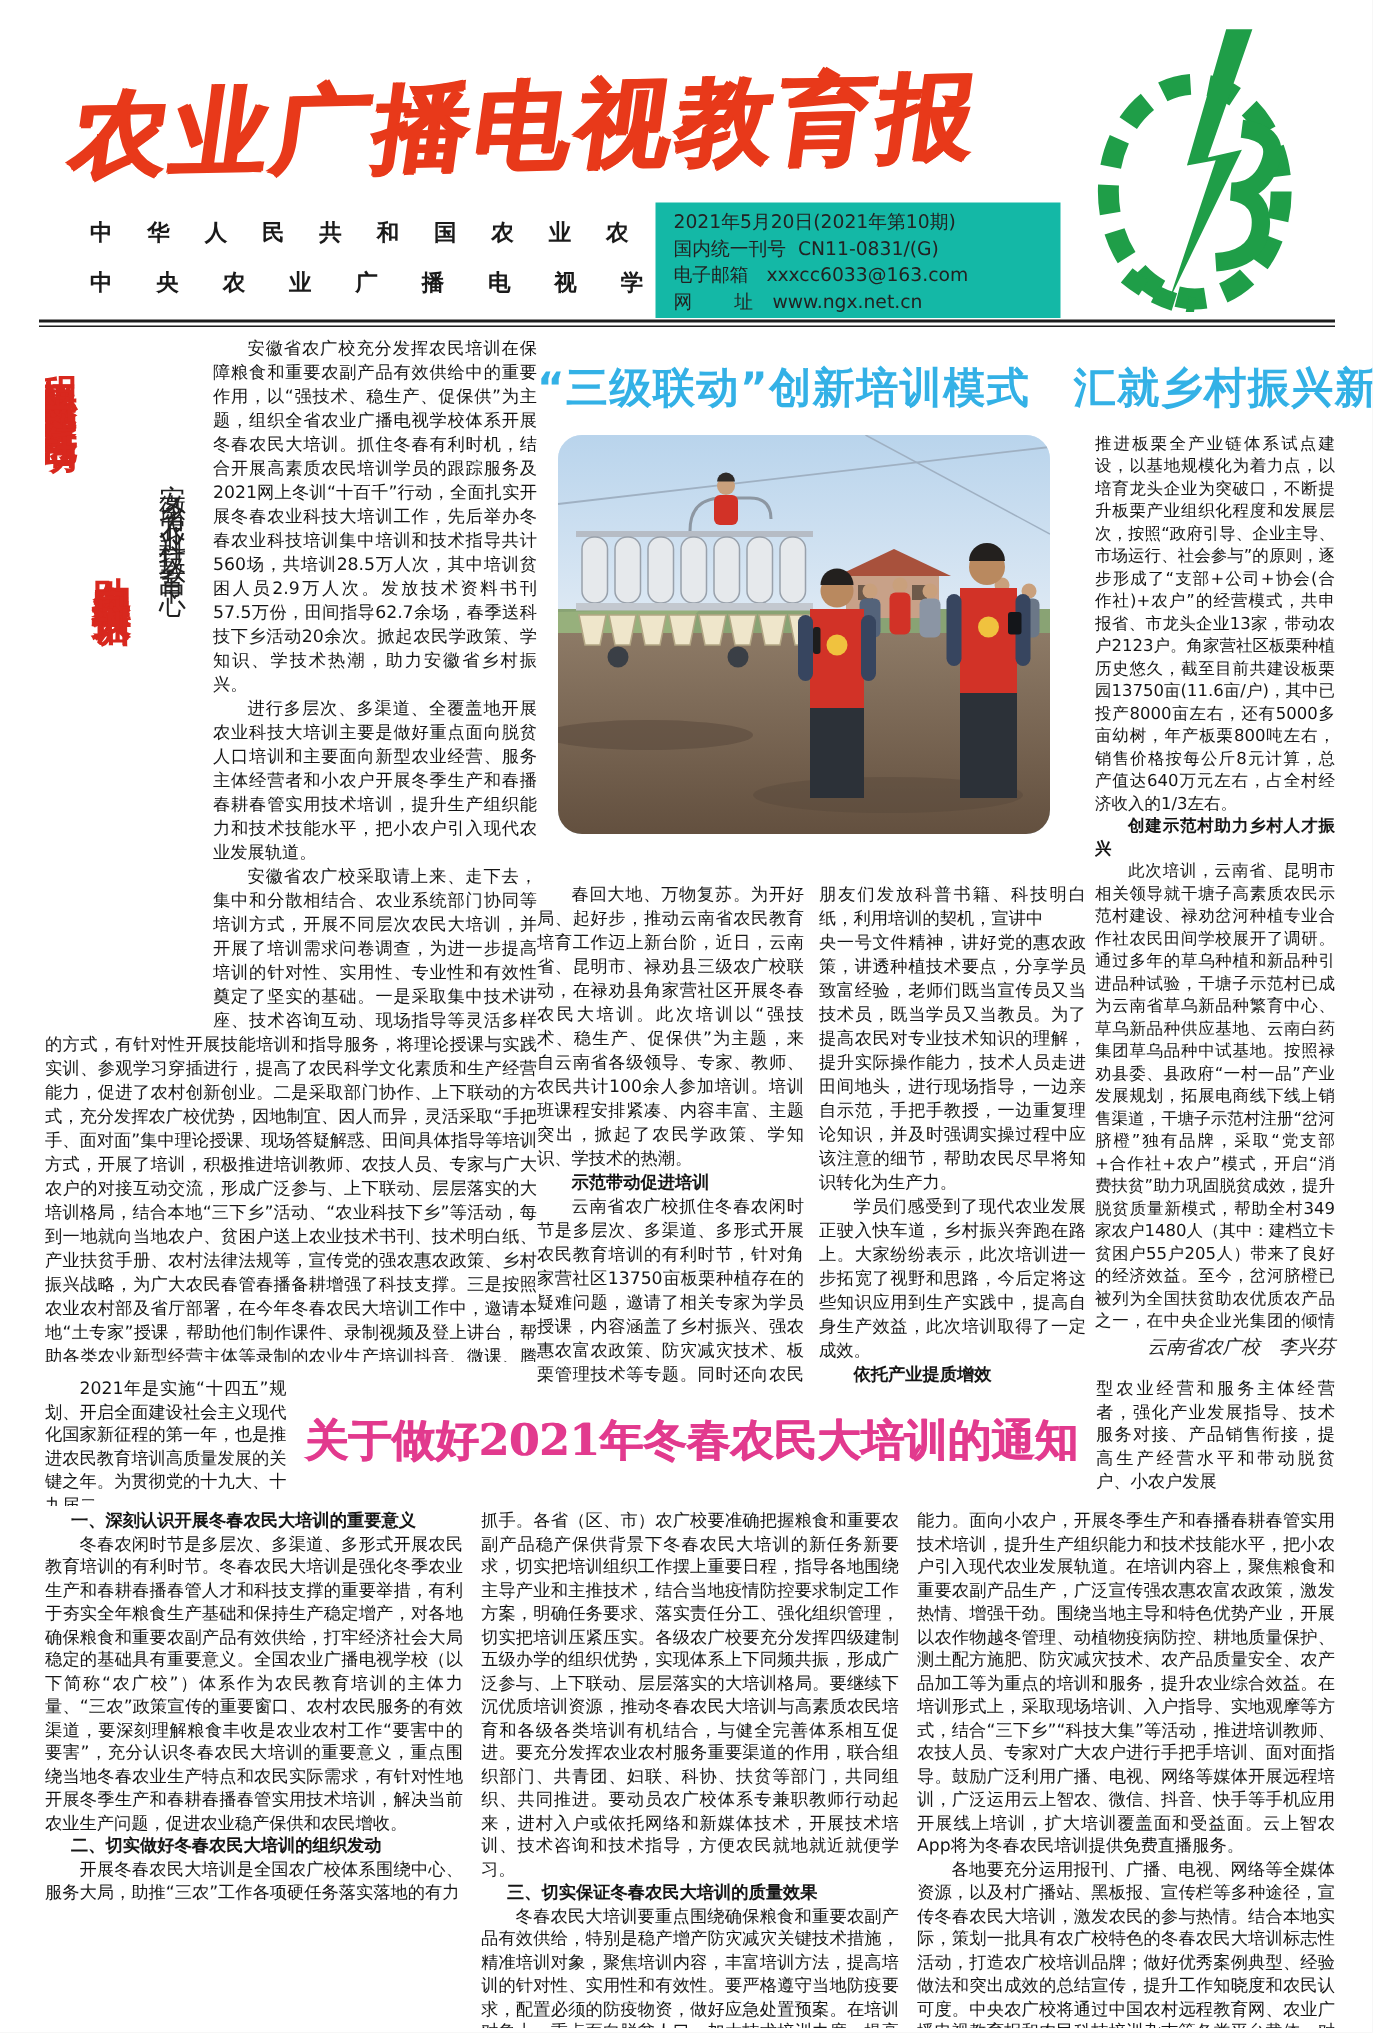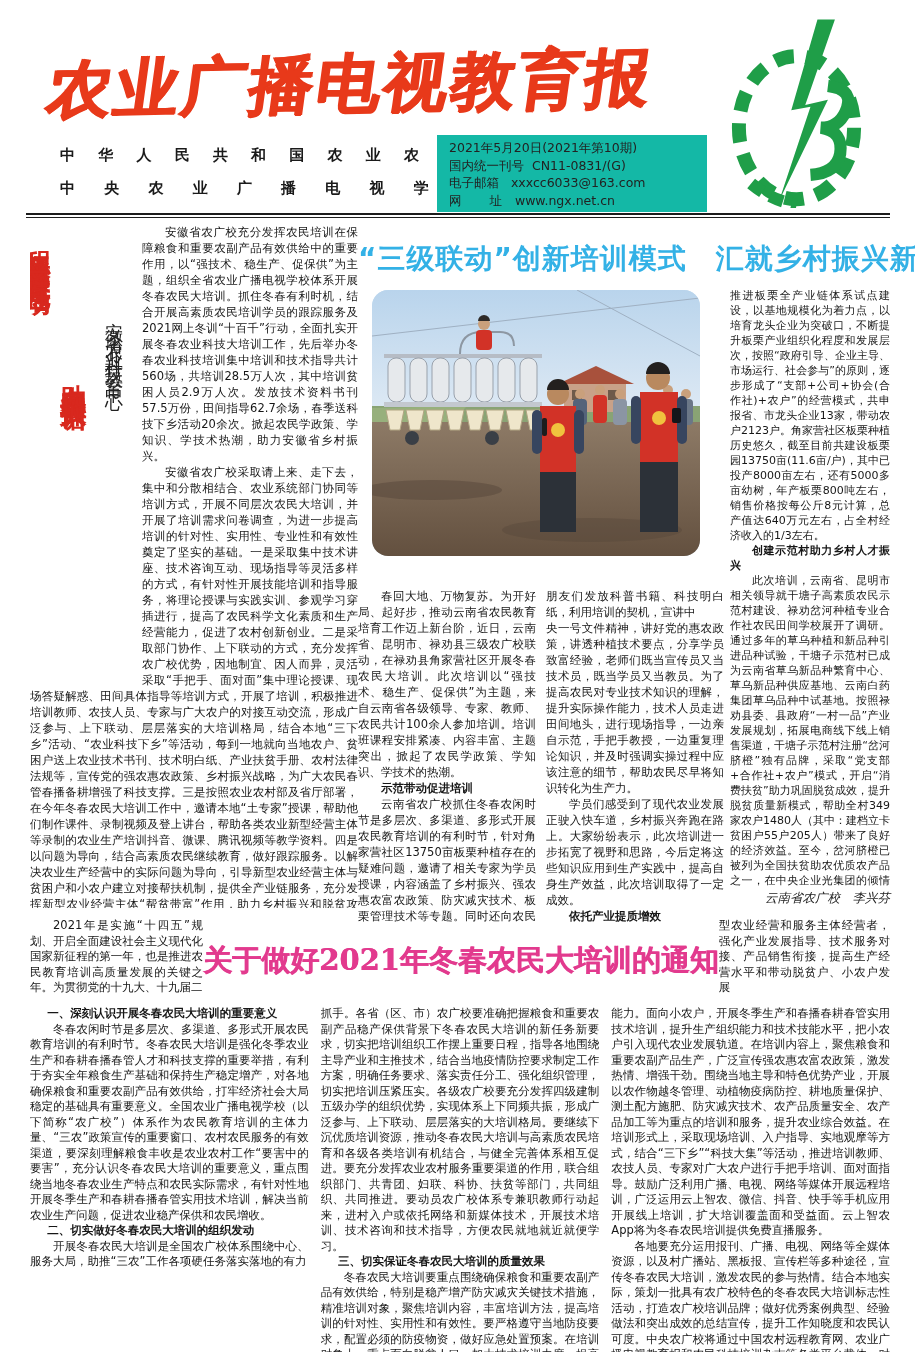--- a/index.html
+++ b/index.html
@@ -81,21 +81,21 @@
     font-size:11px; line-height:15px; overflow:hidden;
   }
   .center-byline{
     position:absolute; left:360px; top:666px; width:172px;
     font-size:12.5px; font-style:italic; text-align:right; color:#222;
     font-family:Liberation Serif, serif;
   }
   
   .notice{ position:absolute; left:30px; top:918px; width:860px; height:434px; overflow:hidden;
     font-size:11.5px; line-height:15.5px; }
-  .notice-top{ display:flex; height:86px; }
+  .notice-top{ display:flex; gap:12px; height:86px; }
   .notice-col1top{ width:188px; overflow:hidden; }
   .notice-title-wrap{ flex:1; display:flex; align-items:center; justify-content:flex-end; }
   .notice-title{
     font-family:"DejaVu Serif","Liberation Serif",serif;
     font-size:29px; font-weight:bold; color:#e23a8e; white-space:nowrap;
     text-shadow:0.6px 0 0 #e23a8e;
   }
   .notice-col3top{ width:186px; overflow:hidden; }
   .notice-cols{ display:flex; gap:12px; height:346px; margin-top:2px; }
   .notice-cols .ncol{ flex:1; overflow:hidden; }
@@ -139,20 +139,21 @@
   </header>
   <div class="header-rule"></div>
 
   <section class="left-article bt">
     <div class="va-head">
       <div class="va-red-1 vert">积极开展党史学习教育特色活动</div>
       <div class="va-red-2 vert">助力冬春农民科技大培训</div>
       <div class="va-byline vert">安徽省农业科技教育中心</div>
     </div>
     <p>安徽省农广校充分发挥农民培训在保障粮食和重要农副产品有效供给中的重要作用，以“强技术、稳生产、促保供”为主题，组织全省农业广播电视学校体系开展冬春农民大培训。抓住冬春有利时机，结合开展高素质农民培训学员的跟踪服务及2021网上冬训“十百千”行动，全面扎实开展冬春农业科技大培训工作，先后举办冬春农业科技培训集中培训和技术指导共计560场，共培训28.5万人次，其中培训贫困人员2.9万人次。发放技术资料书刊57.5万份，田间指导62.7余场，春季送科技下乡活动20余次。掀起农民学政策、学知识、学技术热潮，助力安徽省乡村振兴。</p>
+    <p>进行多层次、多渠道、全覆盖地开展农业科技大培训主要是做好重点面向脱贫人口培训和主要面向新型农业经营、服务主体经营者和小农户开展冬季生产和春播春耕春管实用技术培训，提升生产组织能力和技术技能水平，把小农户引入现代农业发展轨道。</p>
     <p>安徽省农广校采取请上来、走下去，集中和分散相结合、农业系统部门协同等培训方式，开展不同层次农民大培训，并开展了培训需求问卷调查，为进一步提高培训的针对性、实用性、专业性和有效性奠定了坚实的基础。一是采取集中技术讲座、技术咨询互动、现场指导等灵活多样的方式，有针对性开展技能培训和指导服务，将理论授课与实践实训、参观学习穿插进行，提高了农民科学文化素质和生产经营能力，促进了农村创新创业。二是采取部门协作、上下联动的方式，充分发挥农广校优势，因地制宜、因人而异，灵活采取“手把手、面对面”集中理论授课、现场答疑解惑、田间具体指导等培训方式，开展了培训，积极推进培训教师、农技人员、专家与广大农户的对接互动交流，形成广泛参与、上下联动、层层落实的大培训格局，结合本地“三下乡”活动、“农业科技下乡”等活动，每到一地就向当地农户、贫困户送上农业技术书刊、技术明白纸、产业扶贫手册、农村法律法规等，宣传党的强农惠农政策、乡村振兴战略，为广大农民春管春播备耕增强了科技支撑。三是按照农业农村部及省厅部署，在今年冬春农民大培训工作中，邀请本地“土专家”授课，帮助他们制作课件、录制视频及登上讲台，帮助各类农业新型经营主体等录制的农业生产培训抖音、微课、腾讯视频等教学资料。四是以问题为导向，结合高素质农民继续教育，做好跟踪服务。以解决农业生产经营中的实际问题为导向，引导新型农业经营主体与贫困户和小农户建立对接帮扶机制，提供全产业链服务，充分发挥新型农业经营主体“帮贫带富”作用，助力乡村振兴和脱贫攻坚。</p>
   </section>
 
   <section class="center-article">
     <div class="center-headline">“三级联动”创新培训模式　汇就乡村振兴新画卷</div>
 
     <div class="photo-frame">
       <svg viewBox="0 0 328 266" preserveAspectRatio="none" aria-hidden="true">
         <defs>
           <linearGradient id="sky" x1="0" y1="0" x2="0" y2="1">

